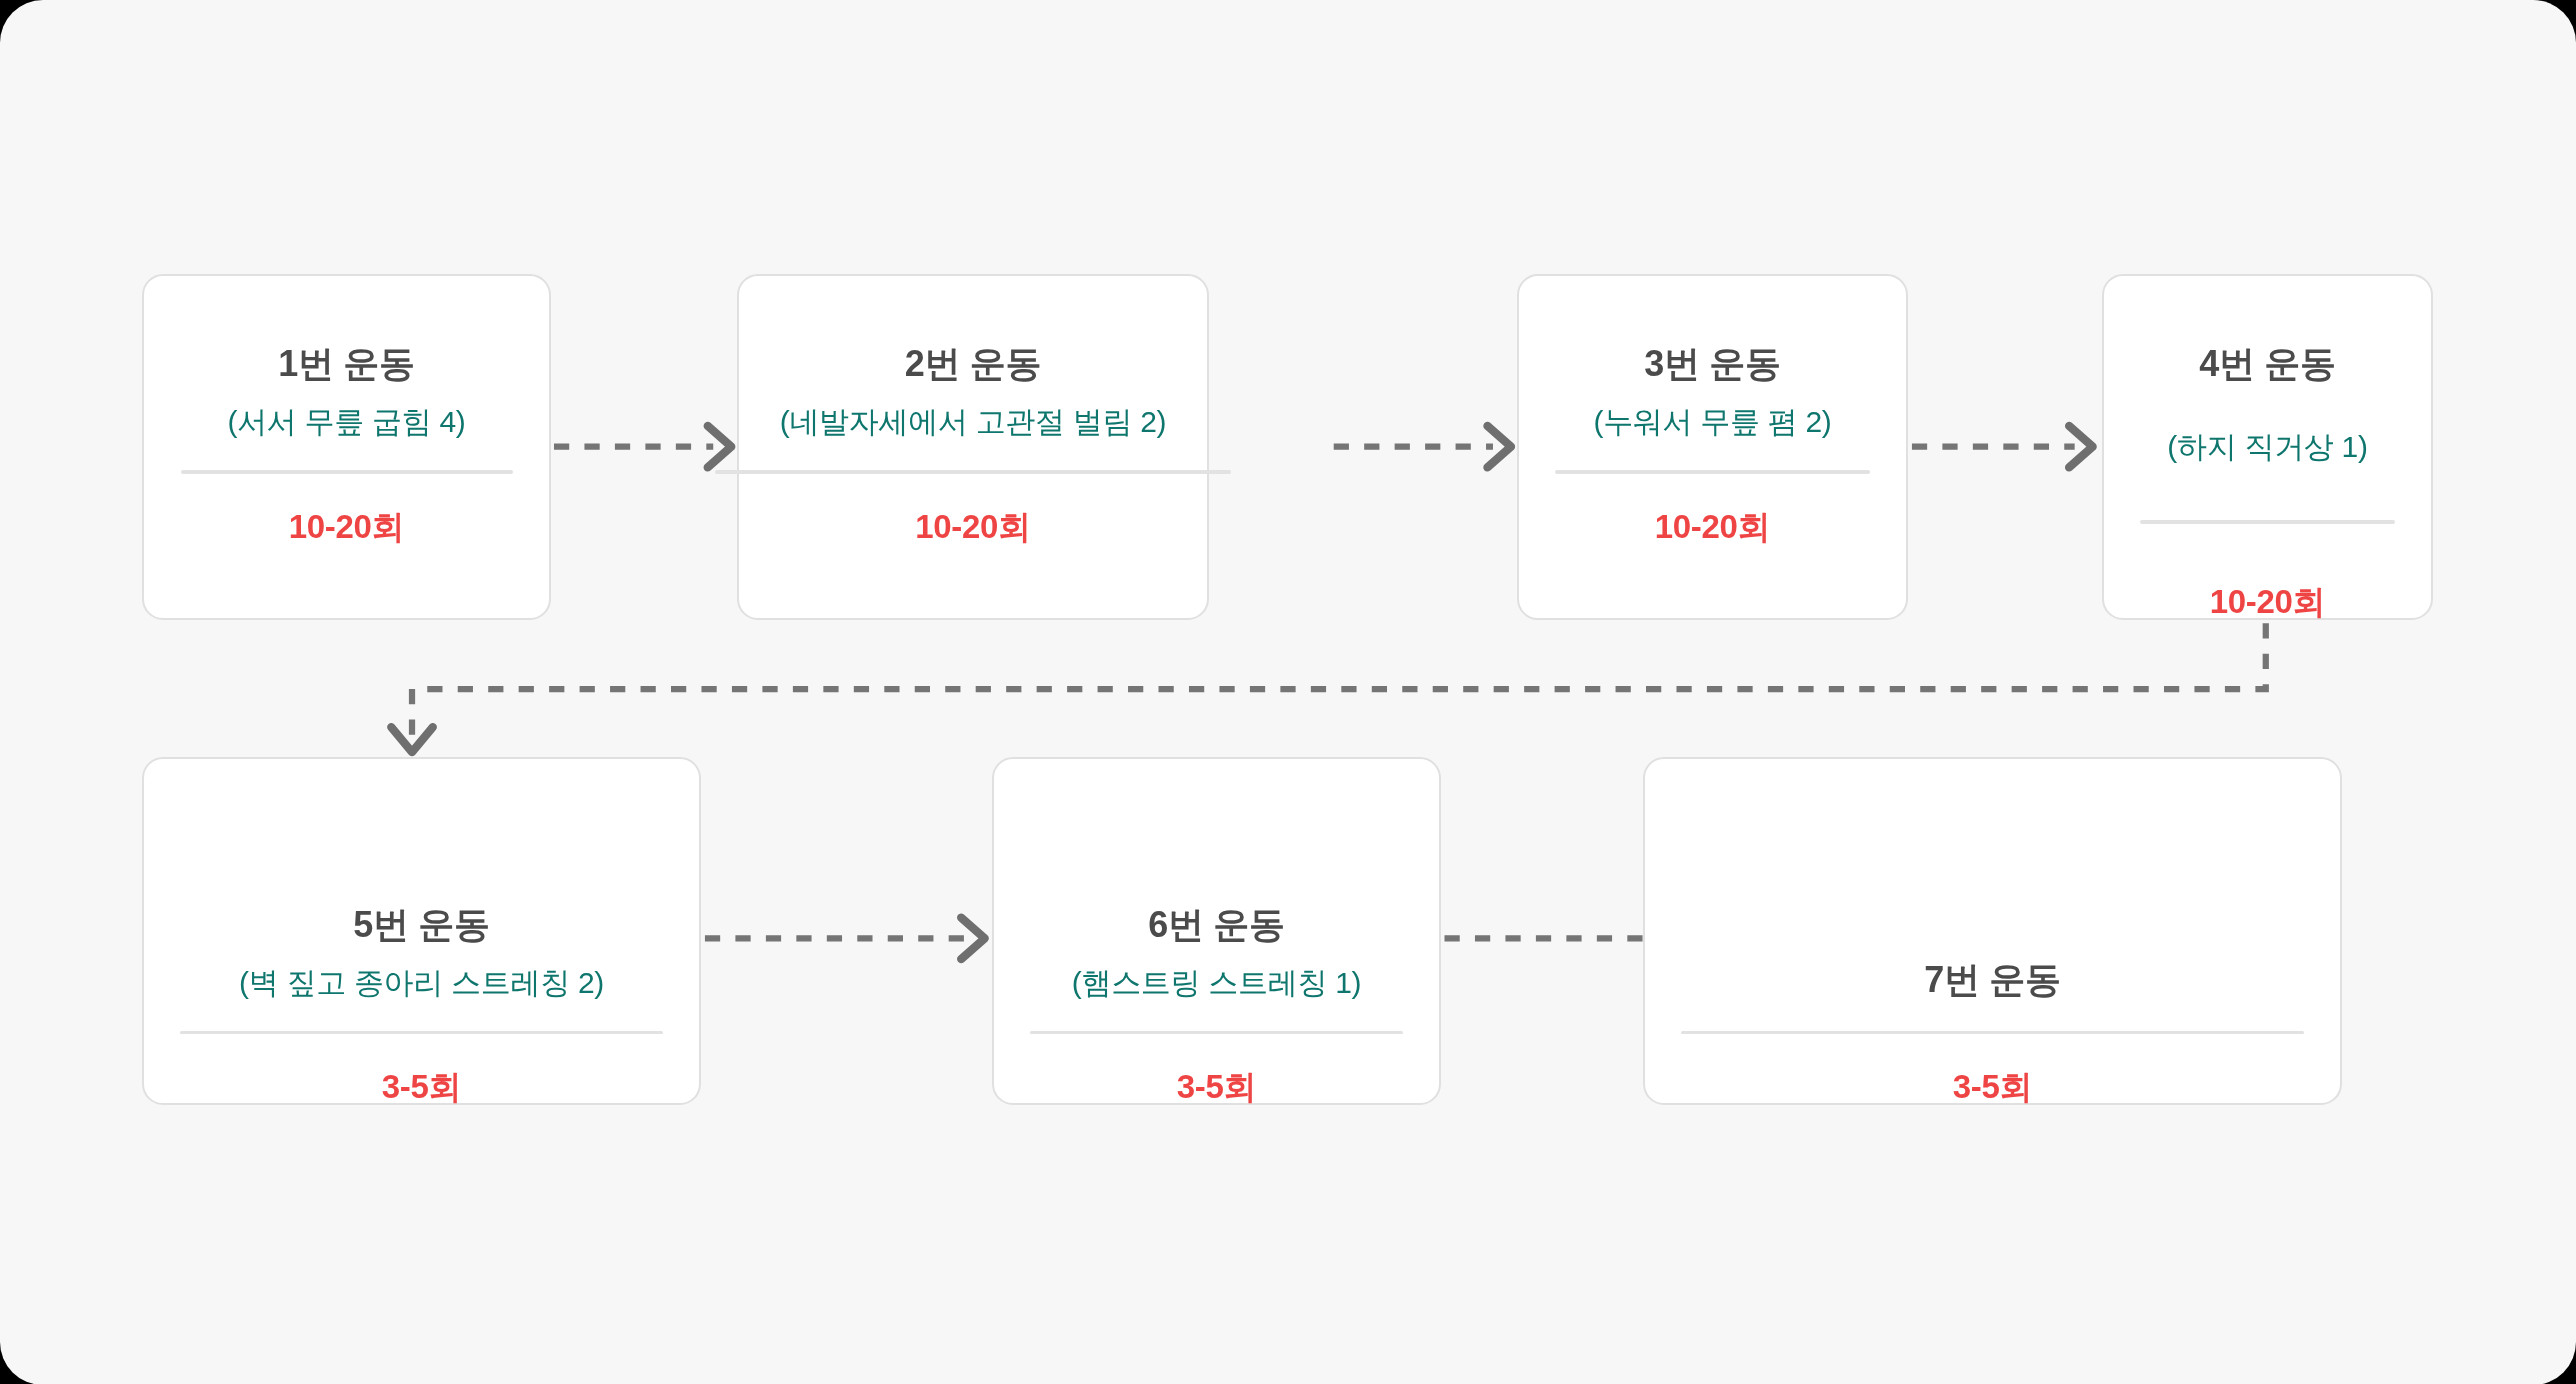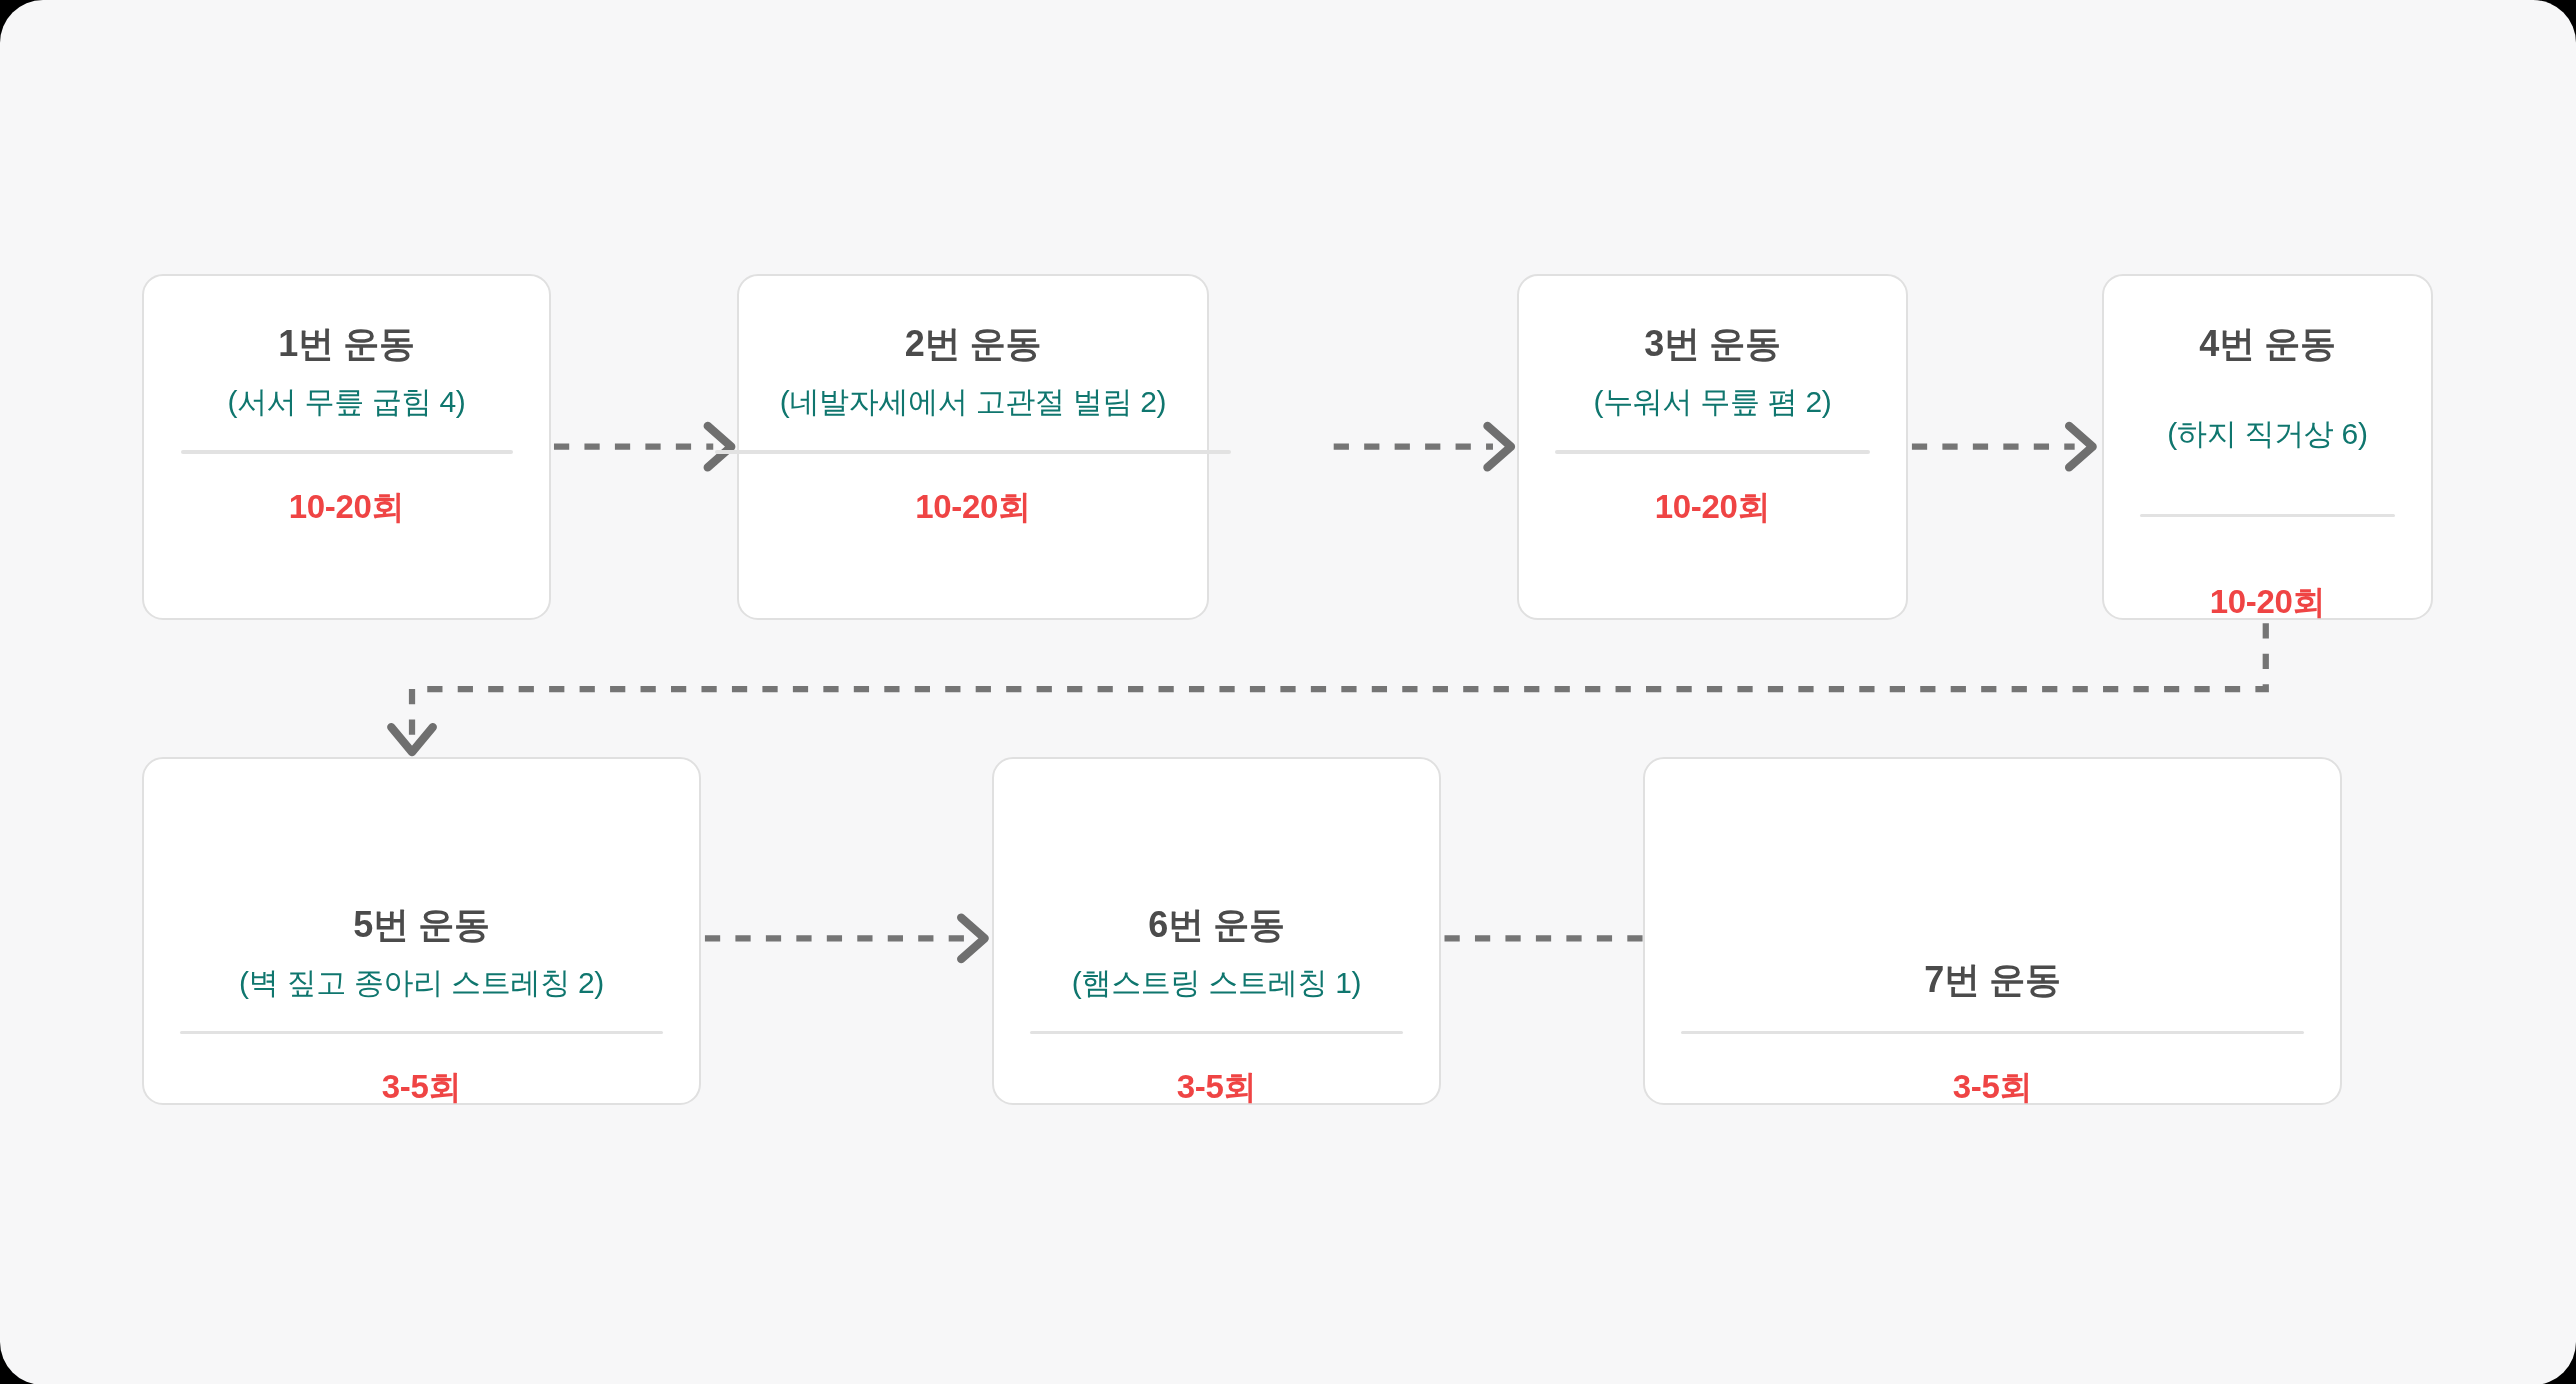--- a/index.html
+++ b/index.html
@@ -66,21 +66,21 @@
     font-size: 33px;
     font-weight: bold;
     color: #ef4444;
     letter-spacing: -0.3px;
     white-space: nowrap;
     line-height: 1;
   }
 
   
   .row1 { top: 274px; height: 346px; }
-  .row1 .card-title   { margin-top: 50px; }
+  .row1 .card-title   { margin-top: 70px; }
   .row1 .card-sub     { margin-top: 25px; }
   .row1 .card-divider { margin-top: 33px; }
   .row1 .card-count   { margin-top: 36px; }
 
   
   .row2 { top: 757px; height: 348px; justify-content: flex-end; }
   .row2 .card-title   { margin-top: 50px; }
   .row2 .card-sub     { margin-top: 25px; }
   .row2 .card-divider { margin-top: 33px; }
   .row2 .card-count   { margin-top: 36px; }
@@ -180,21 +180,21 @@
 
   <div class="card row1" id="card3">
     <div class="card-title">3번 운동</div>
     <div class="card-sub">(누워서 무릎 폄 2)</div>
     <div class="card-divider"></div>
     <div class="card-count">10-20회</div>
   </div>
 
   <div class="card row1" id="card4">
     <div class="card-title">4번 운동</div>
-    <div class="card-sub">(하지 직거상 6)</div>
+    <div class="card-sub">(하지 직거상 1)</div>
     <div class="card-divider"></div>
     <div class="card-count">10-20회</div>
   </div>
 
   <div class="card row2" id="card5">
     <div class="card-title">5번 운동</div>
     <div class="card-sub">(벽 짚고 종아리 스트레칭 2)</div>
     <div class="card-divider"></div>
     <div class="card-count">3-5회</div>
   </div>

